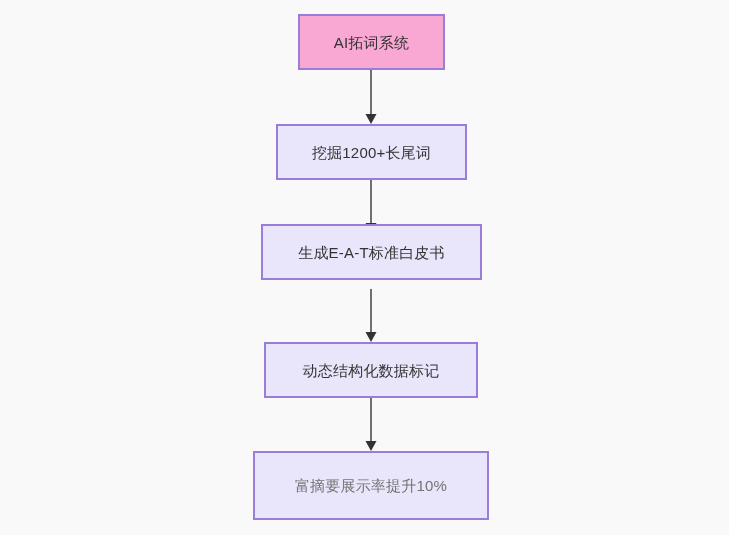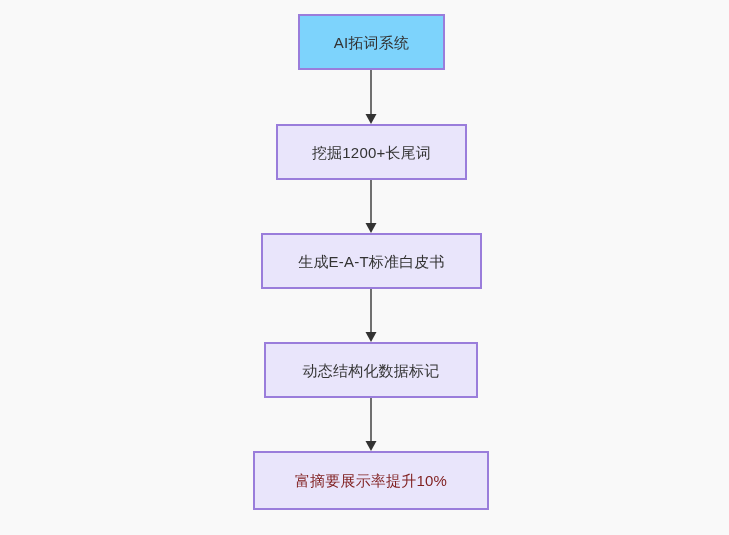--- a/index.html
+++ b/index.html
@@ -75,33 +75,33 @@
     </svg>
   </div>
 
   <div class="connector" id="conn-3" style="left: 359px; top: 398px;">
     <svg width="24" height="53" viewBox="0 0 24 53">
       <line x1="12" y1="0" x2="12" y2="44" stroke="#707070" stroke-width="2"></line>
       <polygon points="12,53 6.5,43 17.5,43" fill="#333333"></polygon>
     </svg>
   </div>
 
-  <div class="node" id="node-0" style="left: 298px; top: 14px; width: 147px; height: 56px; background: #7dd3fc; border-color: rgb(154, 125, 219); color: rgb(51, 51, 51);">
+  <div class="node" id="node-0" style="left: 298px; top: 14px; width: 147px; height: 56px; background: #f9a8d4; border-color: rgb(154, 125, 219); color: rgb(51, 51, 51);">
     <span class="node-label">AI拓词系统</span>
   </div>
 
   <div class="node" id="node-1" style="left: 276px; top: 124px; width: 191px; height: 56px; background: rgb(233, 229, 251); border-color: rgb(154, 125, 219); color: rgb(51, 51, 51); justify-content: center;">
     <span class="node-label">挖掘1200+长尾词</span>
   </div>
 
-  <div class="node" id="node-2" style="left: 261px; top: 233px; width: 221px; height: 56px; background: rgb(233, 229, 251); border-color: rgb(154, 125, 219); color: rgb(51, 51, 51);">
+  <div class="node" id="node-2" style="left: 261px; top: 224px; width: 221px; height: 56px; background: rgb(233, 229, 251); border-color: rgb(154, 125, 219); color: rgb(51, 51, 51);">
     <span class="node-label">生成E-A-T标准白皮书</span>
   </div>
 
   <div class="node" id="node-3" style="left: 264px; top: 342px; width: 214px; height: 56px; background: rgb(233, 229, 251); border-color: rgb(154, 125, 219); color: rgb(51, 51, 51);">
     <span class="node-label">动态结构化数据标记</span>
   </div>
 
-  <div class="node" id="node-4" style="left: 253px; top: 451px; width: 236px; height: 59px; background: rgb(233, 229, 251); border-color: rgb(154, 125, 219); color: #7f1d1d;">
+  <div class="node" id="node-4" style="left: 253px; top: 451px; width: 236px; height: 69px; background: rgb(233, 229, 251); border-color: rgb(154, 125, 219); color: #737373;">
     <span class="node-label">富摘要展示率提升10%</span>
   </div>
 
 </div>
 
 </body></html>

